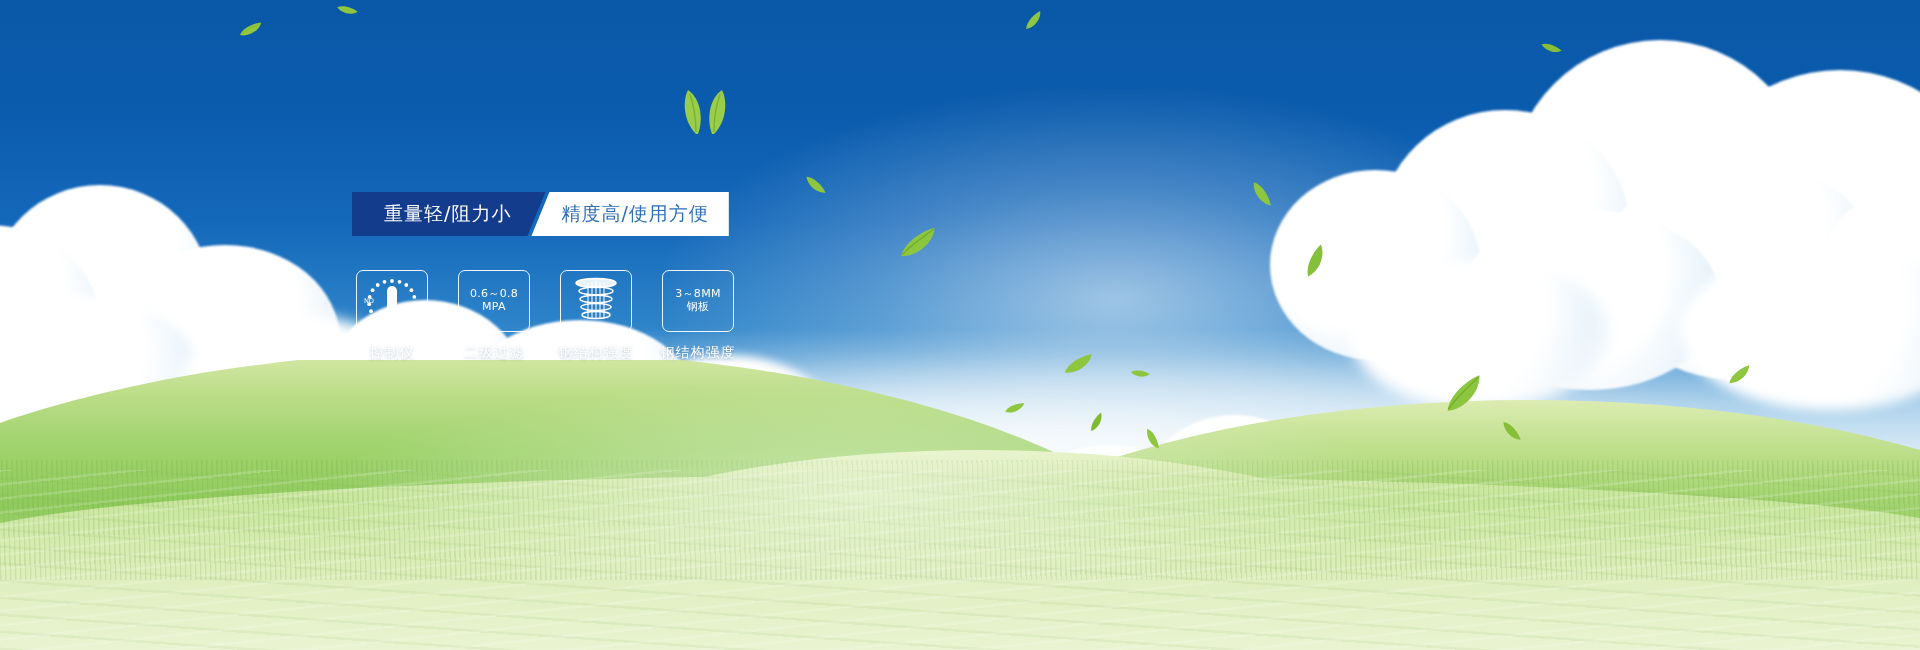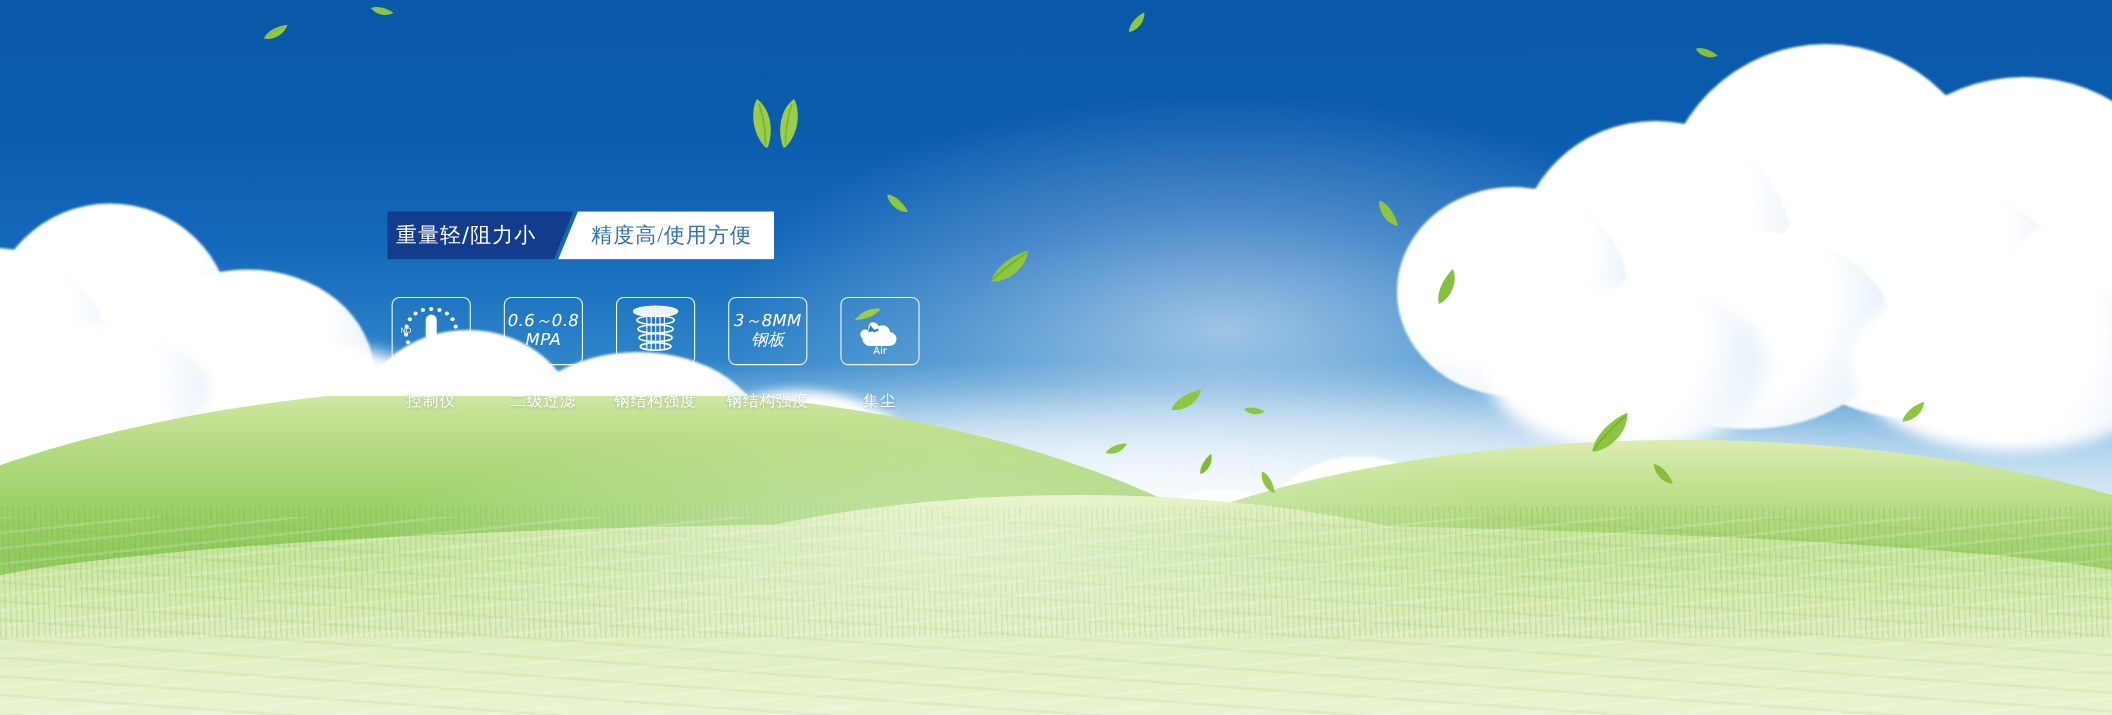--- a/index.html
+++ b/index.html
@@ -134,40 +134,39 @@
     font-weight:400;white-space:nowrap;
     text-shadow:0 1px 6px rgba(8,50,100,.35);
   }
 
   .title-leaves{position:absolute;left:676px;top:88px;width:58px;height:48px;}
   .title-leaves svg{display:block;}
 
   .tagstrip{position:absolute;left:352px;top:192px;height:44px;display:flex;align-items:stretch;}
   .tag{display:flex;align-items:center;justify-content:center;font-size:19px;letter-spacing:1px;white-space:nowrap;}
   .tag-primary{
-    background:#133d8c;color:#ffffff;padding:0 22px 0 8px;
+    background:#133d8c;color:#ffffff;padding:0 22px 0 32px;
     clip-path:polygon(0 0,100% 0,calc(100% - 18px) 100%,0 100%);
     padding-right:34px;
   }
   .tag-secondary{
     background:#ffffff;color:#2f6fb5;padding:0 20px 0 10px;margin-left:-14px;
     clip-path:polygon(18px 0,100% 0,100% 100%,0 100%);
     padding-left:30px;
-    font-family:Liberation Serif, serif;
   }
 
   .features{position:absolute;left:356px;top:270px;display:flex;gap:30px;}
   .feature{width:72px;display:flex;flex-direction:column;align-items:center;}
   .feature-box{
     width:72px;height:62px;border:1px solid rgba(255,255,255,.92);border-radius:7px;
     display:flex;align-items:center;justify-content:center;text-align:center;
     color:#ffffff;box-sizing:border-box;
   }
-  .feature-text{font-size:15px;line-height:1.18;letter-spacing:.3px;font-style:italic;}
-  .feature-caption{margin-top:24px;font-size:14px;color:#ffffff;letter-spacing:1px;white-space:nowrap;text-shadow:0 1px 3px rgba(10,60,110,.30);}
+  .feature-text{font-size:11px;line-height:1.18;letter-spacing:.3px;}
+  .feature-caption{margin-top:12px;font-size:14px;color:#ffffff;letter-spacing:1px;white-space:nowrap;text-shadow:0 1px 3px rgba(10,60,110,.30);}
   .feature-box svg{display:block;}
 </style>
 </head>
 <body>
 
 <div class="banner">
 
   <div class="sky">
     <div class="sun-glow"></div>
 
@@ -384,31 +383,16 @@
       <div class="feature">
         <div class="feature-box">
           <div class="feature-text">
             <div>3～8MM</div>
             <div>钢板</div>
           </div>
         </div>
         <div class="feature-caption">钢结构强度</div>
       </div>
 
-      <div class="feature">
-        <div class="feature-box">
-          <svg width="58" height="48" viewBox="0 0 58 48">
-            <path d="M6 14C12 6 22 2 30 4 24 10 16 14 6 14Z" fill="#9ace4a"></path>
-            <g fill="#ffffff">
-              <path d="M22 16c2.6 0 4.8 1.5 5.9 3.6 1-.6 2.2-1 3.4-1 3.6 0 6.6 2.8 6.9 6.3 3.2.3 5.8 3 5.8 6.3 0 3.5-2.9 6.3-6.4 6.3H20c-3.8 0-6.9-3-6.9-6.8 0-3.3 2.4-6.1 5.5-6.7-.2-.6-.3-1.2-.3-1.9 0-3.3 1.7-6.1 3.7-6.1Z" opacity=".98"></path>
-              <circle cx="15.5" cy="27" r="4.4"></circle>
-              <path d="M20 18.5l4.5 5.2-6.1 1.4Z" fill="#2f7dc4"></path>
-              <rect x="22.5" y="22.5" width="5.5" height="2" rx="1" fill="#2f7dc4" transform="rotate(-24 25 23.5)"></rect>
-            </g>
-            <text x="29" y="45" text-anchor="middle" font-family="DejaVu Sans, sans-serif" font-size="9" fill="#ffffff">Air</text>
-          </svg>
-        </div>
-        <div class="feature-caption">集尘</div>
-      </div>
 
     </div>
   </div>
 </div>
 
 </body></html>

